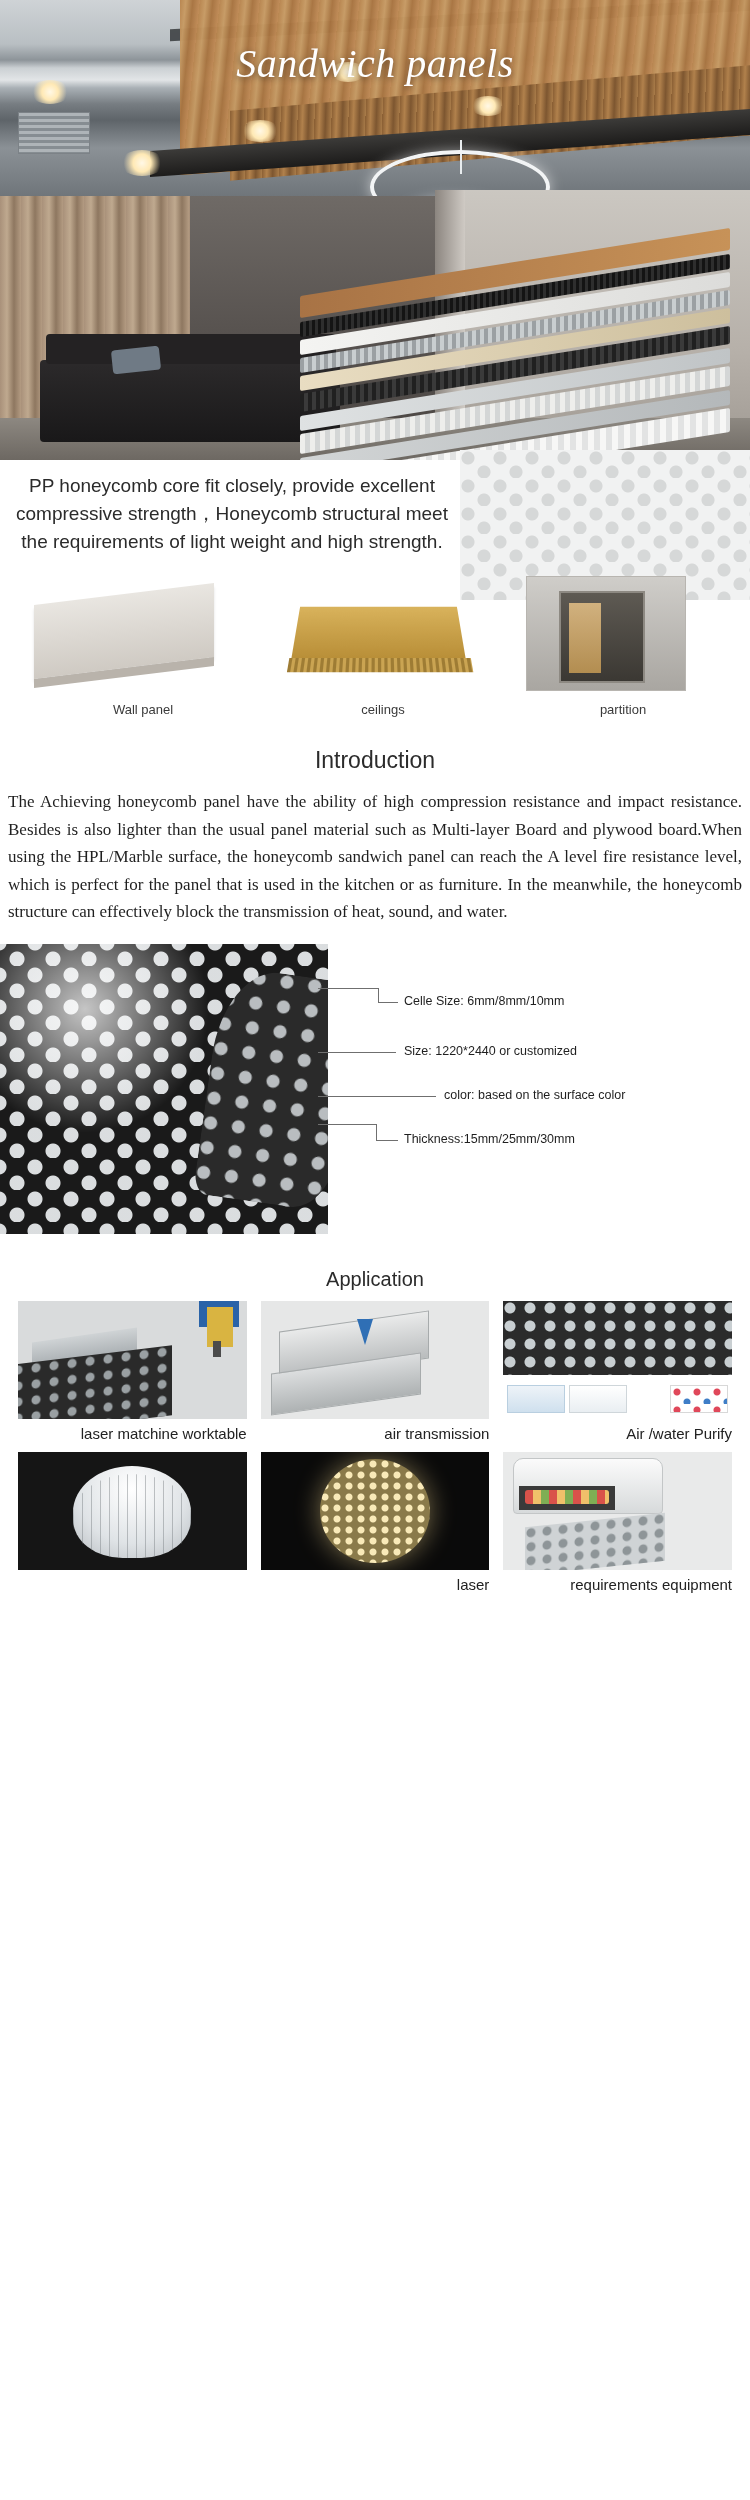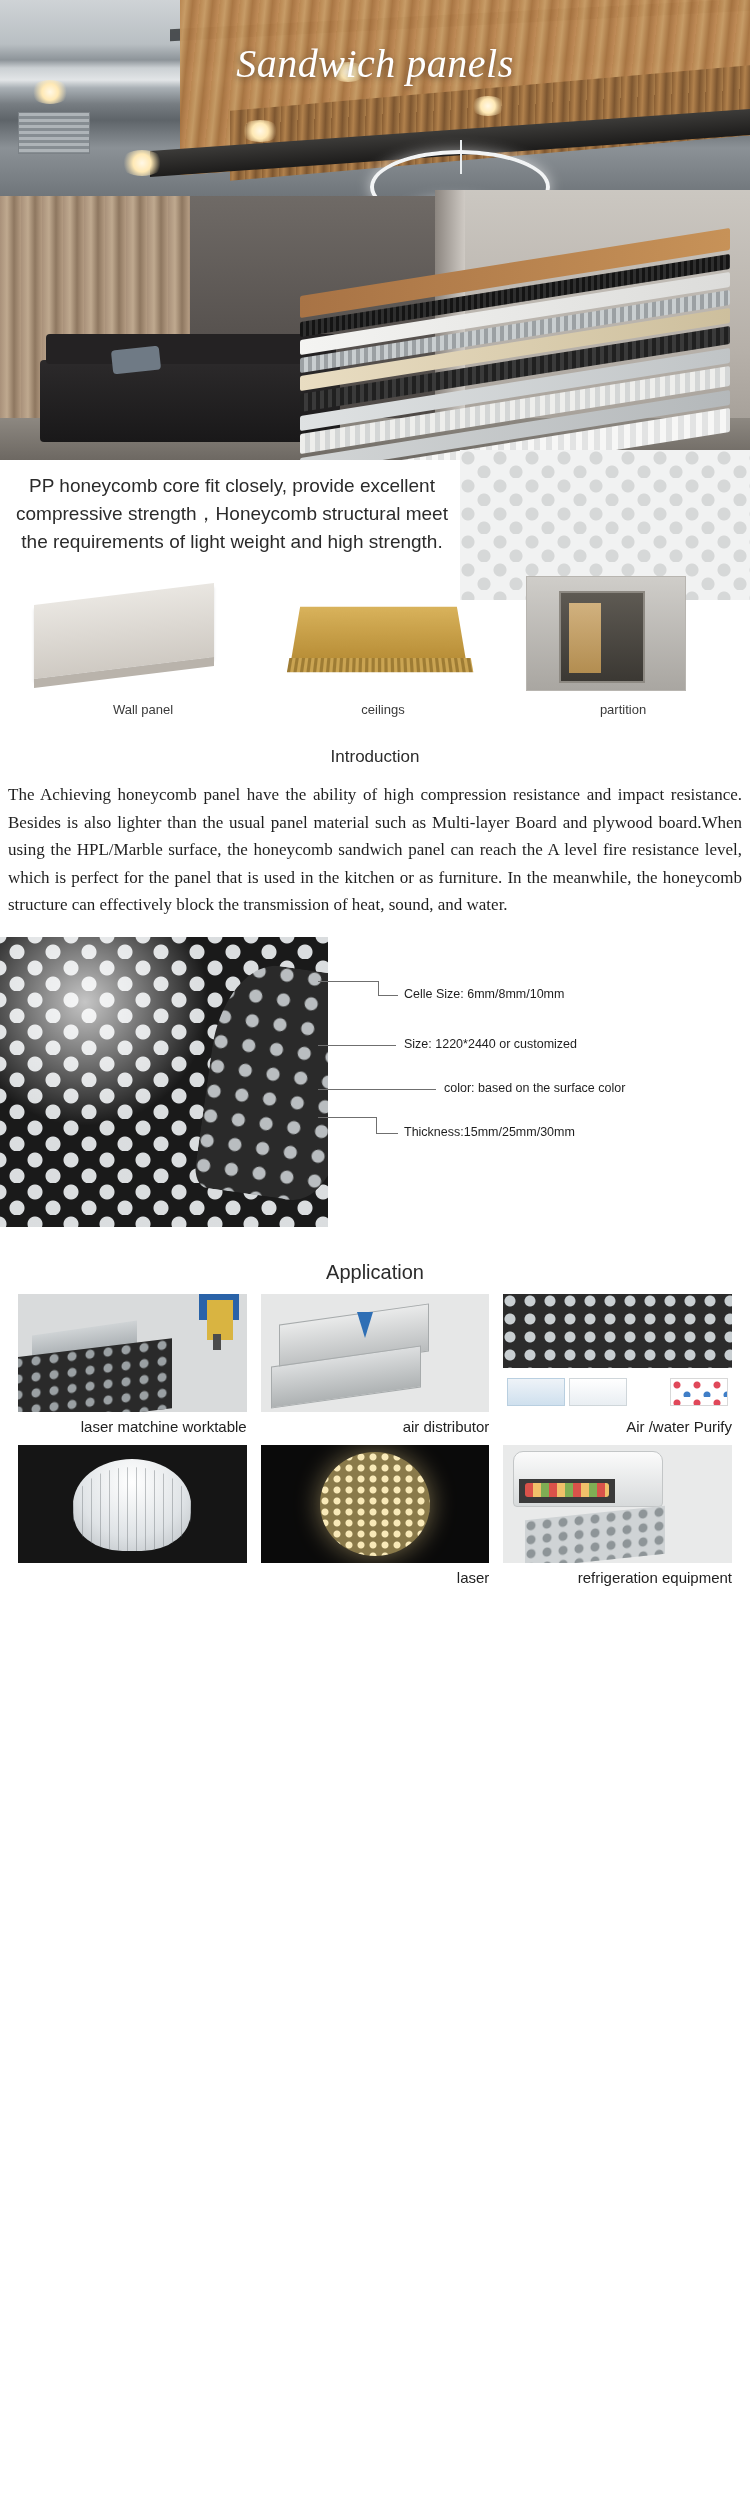--- a/index.html
+++ b/index.html
@@ -167,21 +167,21 @@
     background: linear-gradient(180deg,#5e5a53,#3b3833);
     border:2px solid #8d8982;
   }
   .cabin .door:after{
     content:""; position:absolute; left:8px; top:10px; width:32px; height:70px;
     background: linear-gradient(180deg,#e6c187,#c79c55); opacity:.85;
   }
 
   
   .section-title {
-    text-align: center; font-size: 17px; color: #2b2b2b; padding: 26px 0 14px;
+    text-align: center; font-size: 23px; color: #2b2b2b; padding: 26px 0 14px;
     font-family: "Liberation Sans", sans-serif;
   }
   .body-text {
     font-family: "Liberation Serif", serif;
     font-size: 17px; line-height: 1.62; color: #1f1f1f;
     padding: 0 8px 0 8px; text-align: justify;
   }
 
   
   .spec { position: relative; width: 750px; height: 310px; margin-top: 18px; }
@@ -442,21 +442,21 @@
     </div>
 
     <div class="app-col">
       <div class="app-ph">
         <div class="duct">
           <div class="box"></div>
           <div class="box2"></div>
           <div class="arrow"></div>
         </div>
       </div>
-      <div class="app-cap">air distributor</div>
+      <div class="app-cap">air transmission</div>
     </div>
 
     <div class="app-col">
       <div class="app-ph">
         <div class="purify">
           <div class="comb"></div>
           <div class="strip"></div>
           <div class="s1"></div>
           <div class="s2"></div>
           <div class="dots"></div>
@@ -486,18 +486,18 @@
     </div>
 
     <div class="app-col">
       <div class="app-ph">
         <div class="fridge">
           <div class="case"></div>
           <div class="food"></div>
           <div class="panel"></div>
         </div>
       </div>
-      <div class="app-cap">refrigeration equipment</div>
+      <div class="app-cap">requirements equipment</div>
     </div>
   </div>
 
   <div class="bottom-pad"></div>
 </div>
 
 </body></html>

